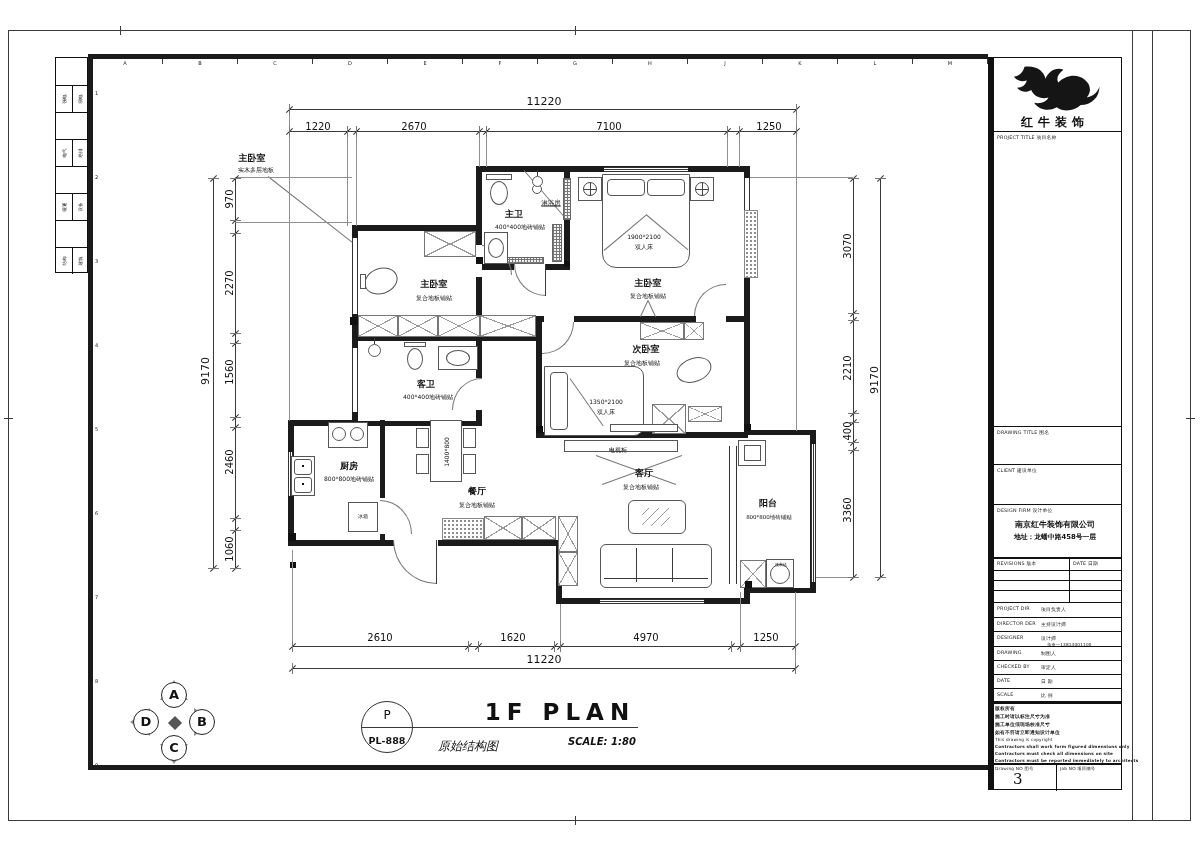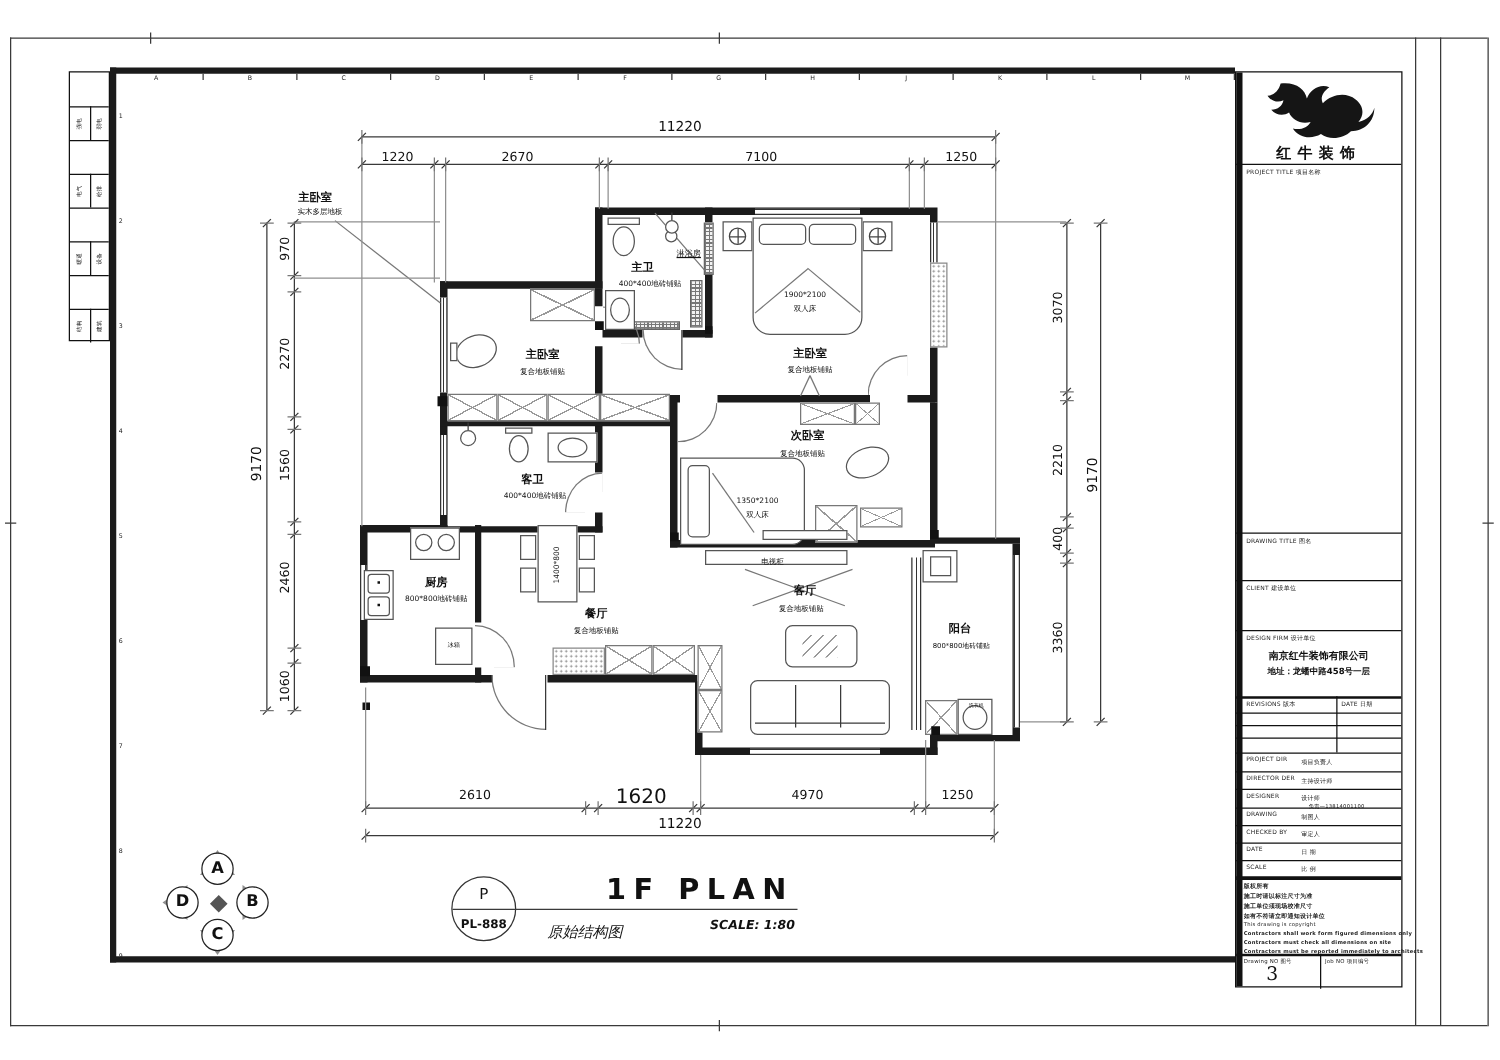--- a/index.html
+++ b/index.html
@@ -268,21 +268,21 @@
   <div class="gln p" style="left:235px;top:177px;width:117px;height:1px"></div>
   <div class="gln p" style="left:235px;top:222px;width:117px;height:1px"></div>
   <div class="gln p" style="left:750px;top:177px;width:103px;height:1px"></div>
   <div class="gln p" style="left:816px;top:577px;width:37px;height:1px"></div>
 <div class="lbl" style="left: 544px; top: 101px; font-size: 11px; transform: translate(-50%, -50%);">11220</div>
     <div class="lbl" style="left: 318px; top: 126px; font-size: 10px; transform: translate(-50%, -50%);">1220</div>
     <div class="lbl" style="left: 414px; top: 126px; font-size: 10px; transform: translate(-50%, -50%);">2670</div>
     <div class="lbl" style="left: 609px; top: 126px; font-size: 10px; transform: translate(-50%, -50%);">7100</div>
     <div class="lbl" style="left: 769px; top: 126px; font-size: 10px; transform: translate(-50%, -50%);">1250</div>
     <div class="lbl" style="left: 380px; top: 637px; font-size: 10px; transform: translate(-50%, -50%);">2610</div>
-    <div class="lbl" style="left: 513px; top: 637px; font-size: 16px; transform: translate(-50%, -50%);">1620</div>
+    <div class="lbl" style="left: 513px; top: 637px; font-size: 10px; transform: translate(-50%, -50%);">1620</div>
     <div class="lbl" style="left: 646px; top: 637px; font-size: 10px; transform: translate(-50%, -50%);">4970</div>
     <div class="lbl" style="left: 766px; top: 637px; font-size: 10px; transform: translate(-50%, -50%);">1250</div>
     <div class="lbl" style="left: 544px; top: 659px; font-size: 11px; transform: translate(-50%, -50%);">11220</div>
     <div class="lbl" style="left: 205px; top: 371px; font-size: 11px; transform: translate(-50%, -50%) rotate(-90deg);">9170</div>
     <div class="lbl" style="left: 229px; top: 199px; font-size: 10px; transform: translate(-50%, -50%) rotate(-90deg);">970</div>
     <div class="lbl" style="left: 229px; top: 283px; font-size: 10px; transform: translate(-50%, -50%) rotate(-90deg);">2270</div>
     <div class="lbl" style="left: 229px; top: 372px; font-size: 10px; transform: translate(-50%, -50%) rotate(-90deg);">1560</div>
     <div class="lbl" style="left: 229px; top: 462px; font-size: 10px; transform: translate(-50%, -50%) rotate(-90deg);">2460</div>
     <div class="lbl" style="left: 229px; top: 549px; font-size: 10px; transform: translate(-50%, -50%) rotate(-90deg);">1060</div>
     <div class="lbl" style="left: 874px; top: 380px; font-size: 11px; transform: translate(-50%, -50%) rotate(-90deg);">9170</div>

